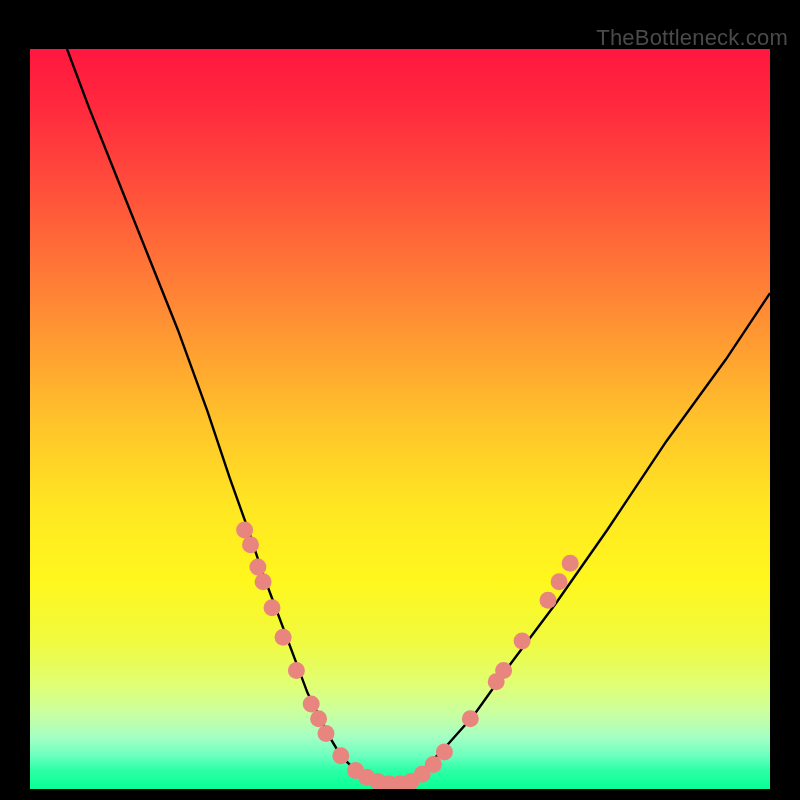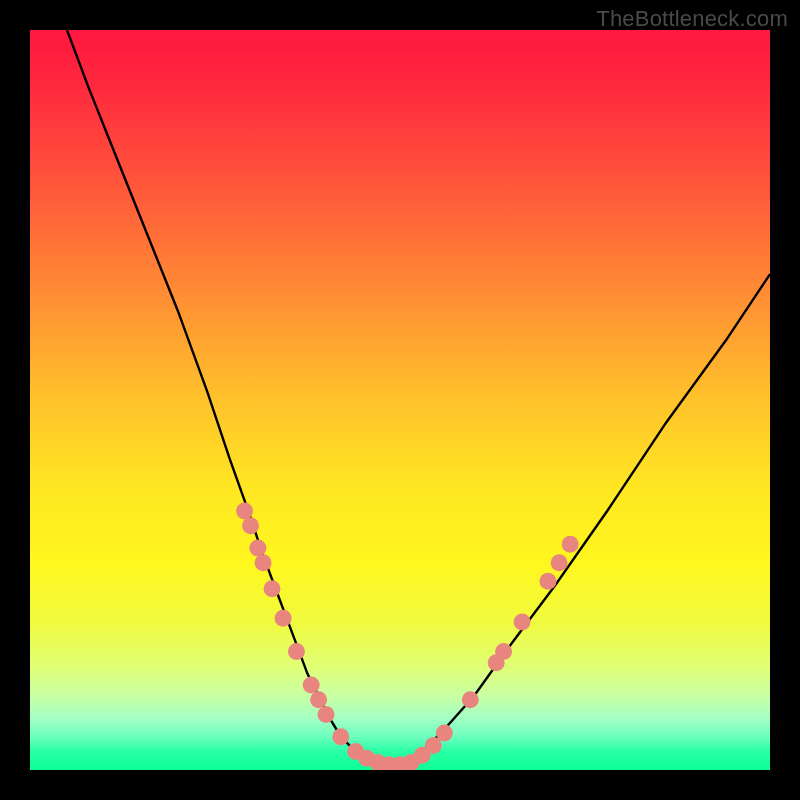--- a/index.html
+++ b/index.html
@@ -8,20 +8,21 @@
     width: 800px;
     height: 800px;
     overflow: hidden;
     background: #000;
     font-family: Arial, Helvetica, sans-serif;
   }
   .frame {
     position: absolute;
     inset: 0;
     background: #000;
+    margin-top: 19px;
   }
   .plot {
     position: absolute;
     left: 30px;
     top: 30px;
     width: 740px;
     height: 740px;
     overflow: hidden;
   }
   .gradient {

